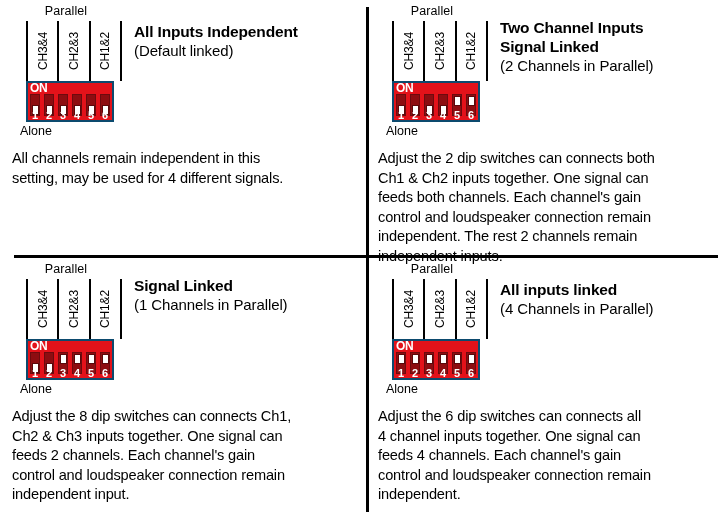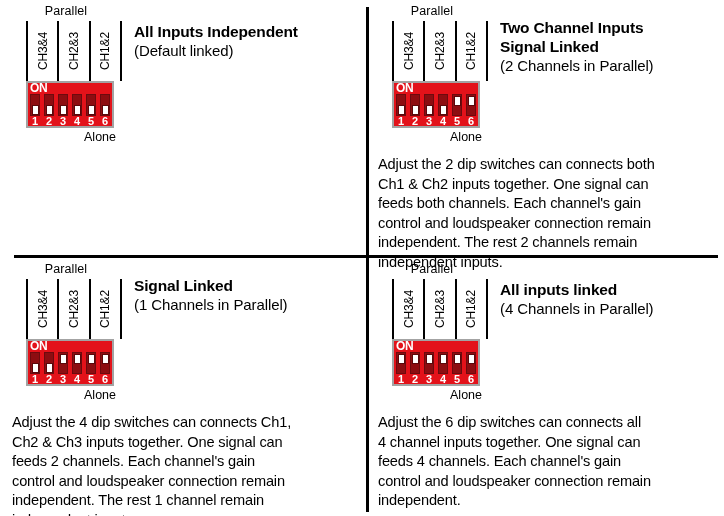--- a/index.html
+++ b/index.html
@@ -97,24 +97,24 @@
     white-space: nowrap;
     transform: rotate(-90deg);
     transform-origin: center center;
     letter-spacing: -0.1px;
   }
 
   
   .dip {
     position: relative;
     width: 88px;
-    height: 47px;
+    height: 41px;
     margin-left: 14px;
     background: #e3121a;
-    border: 2px solid #a3a3a3;
+    border: 2px solid #0c4a6e;
     box-sizing: border-box;
   }
   .dip-on {
     position: absolute;
     left: 2px;
     top: -1px;
     font-size: 12px;
     line-height: 12px;
     font-weight: bold;
     color: #ffffff;
@@ -161,21 +161,21 @@
     width: 10px;
     text-align: center;
     font-size: 11px;
     line-height: 12px;
     font-weight: bold;
     color: #ffffff;
   }
   .alone-label {
     font-size: 12.5px;
     line-height: 15px;
-    text-align: right;
+    text-align: left;
     padding-left: 8px;
     margin-top: 2px;
   }
 
   
   .heading {
     flex: 1 1 auto;
     padding-left: 18px;
     padding-top: 18px;
   }
@@ -256,20 +256,24 @@
             <span>6</span>
           </div>
         </div>
         <div class="alone-label">Alone</div>
       </div>
       <div class="heading">
         <div class="title-line">All Inputs Independent</div>
         <div class="subtitle">(Default linked)</div>
       </div>
     </div>
+    <div class="body-text">
+      <span class="ln">All channels remain independent in this</span>
+      <span class="ln">setting, may be used for 4 different signals.</span>
+    </div>
   </div>
 
   <div class="panel p1">
     <div class="panel-top">
       <div class="switch-unit">
         <div class="parallel-label">Parallel</div>
         <div class="ch-legend">
           <div class="ch-cell">
               <span>CH3&amp;4</span>
             </div>
@@ -376,25 +380,24 @@
           </div>
         </div>
         <div class="alone-label">Alone</div>
       </div>
       <div class="heading tight">
         <div class="title-line">Signal Linked</div>
         <div class="subtitle">(1 Channels in Parallel)</div>
       </div>
     </div>
     <div class="body-text">
-      <span class="ln">Adjust the 4 dip switches can connects Ch1,</span>
+      <span class="ln">Adjust the 8 dip switches can connects Ch1,</span>
       <span class="ln">Ch2 &amp; Ch3 inputs together. One signal can</span>
       <span class="ln">feeds 2 channels. Each channel's gain</span>
       <span class="ln">control and loudspeaker connection remain</span>
-      <span class="ln">independent. The rest 1 channel remain</span>
       <span class="ln">independent input.</span>
     </div>
   </div>
 
   <div class="panel p3">
     <div class="panel-top">
       <div class="switch-unit">
         <div class="parallel-label">Parallel</div>
         <div class="ch-legend">
           <div class="ch-cell">

